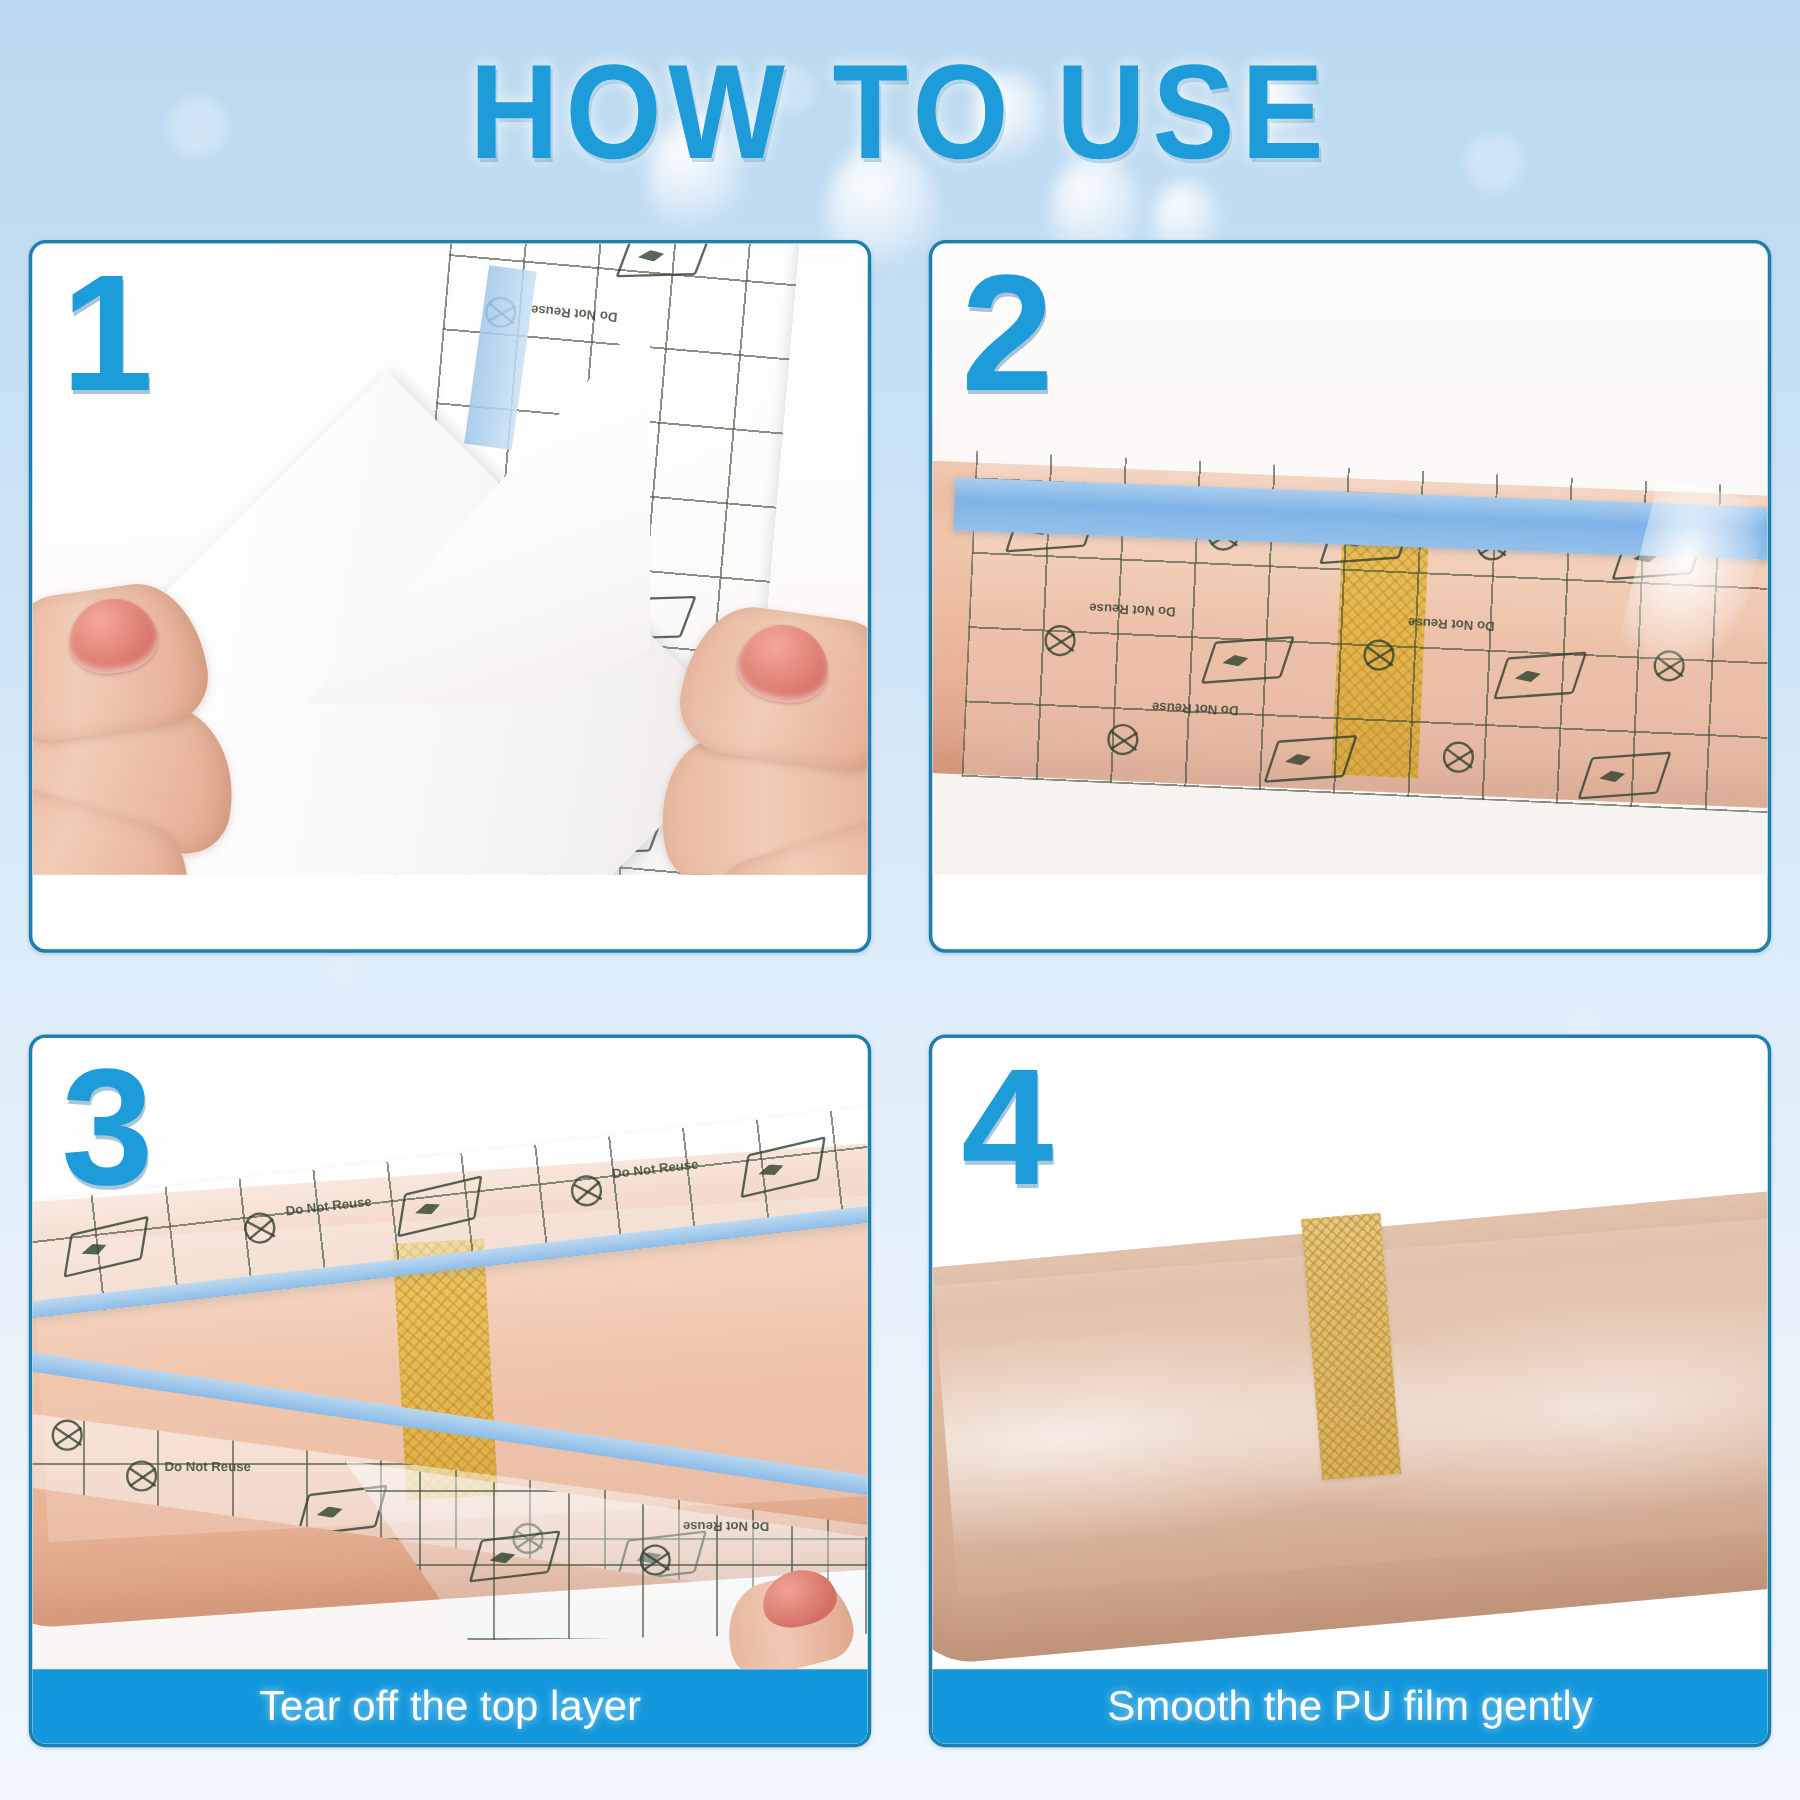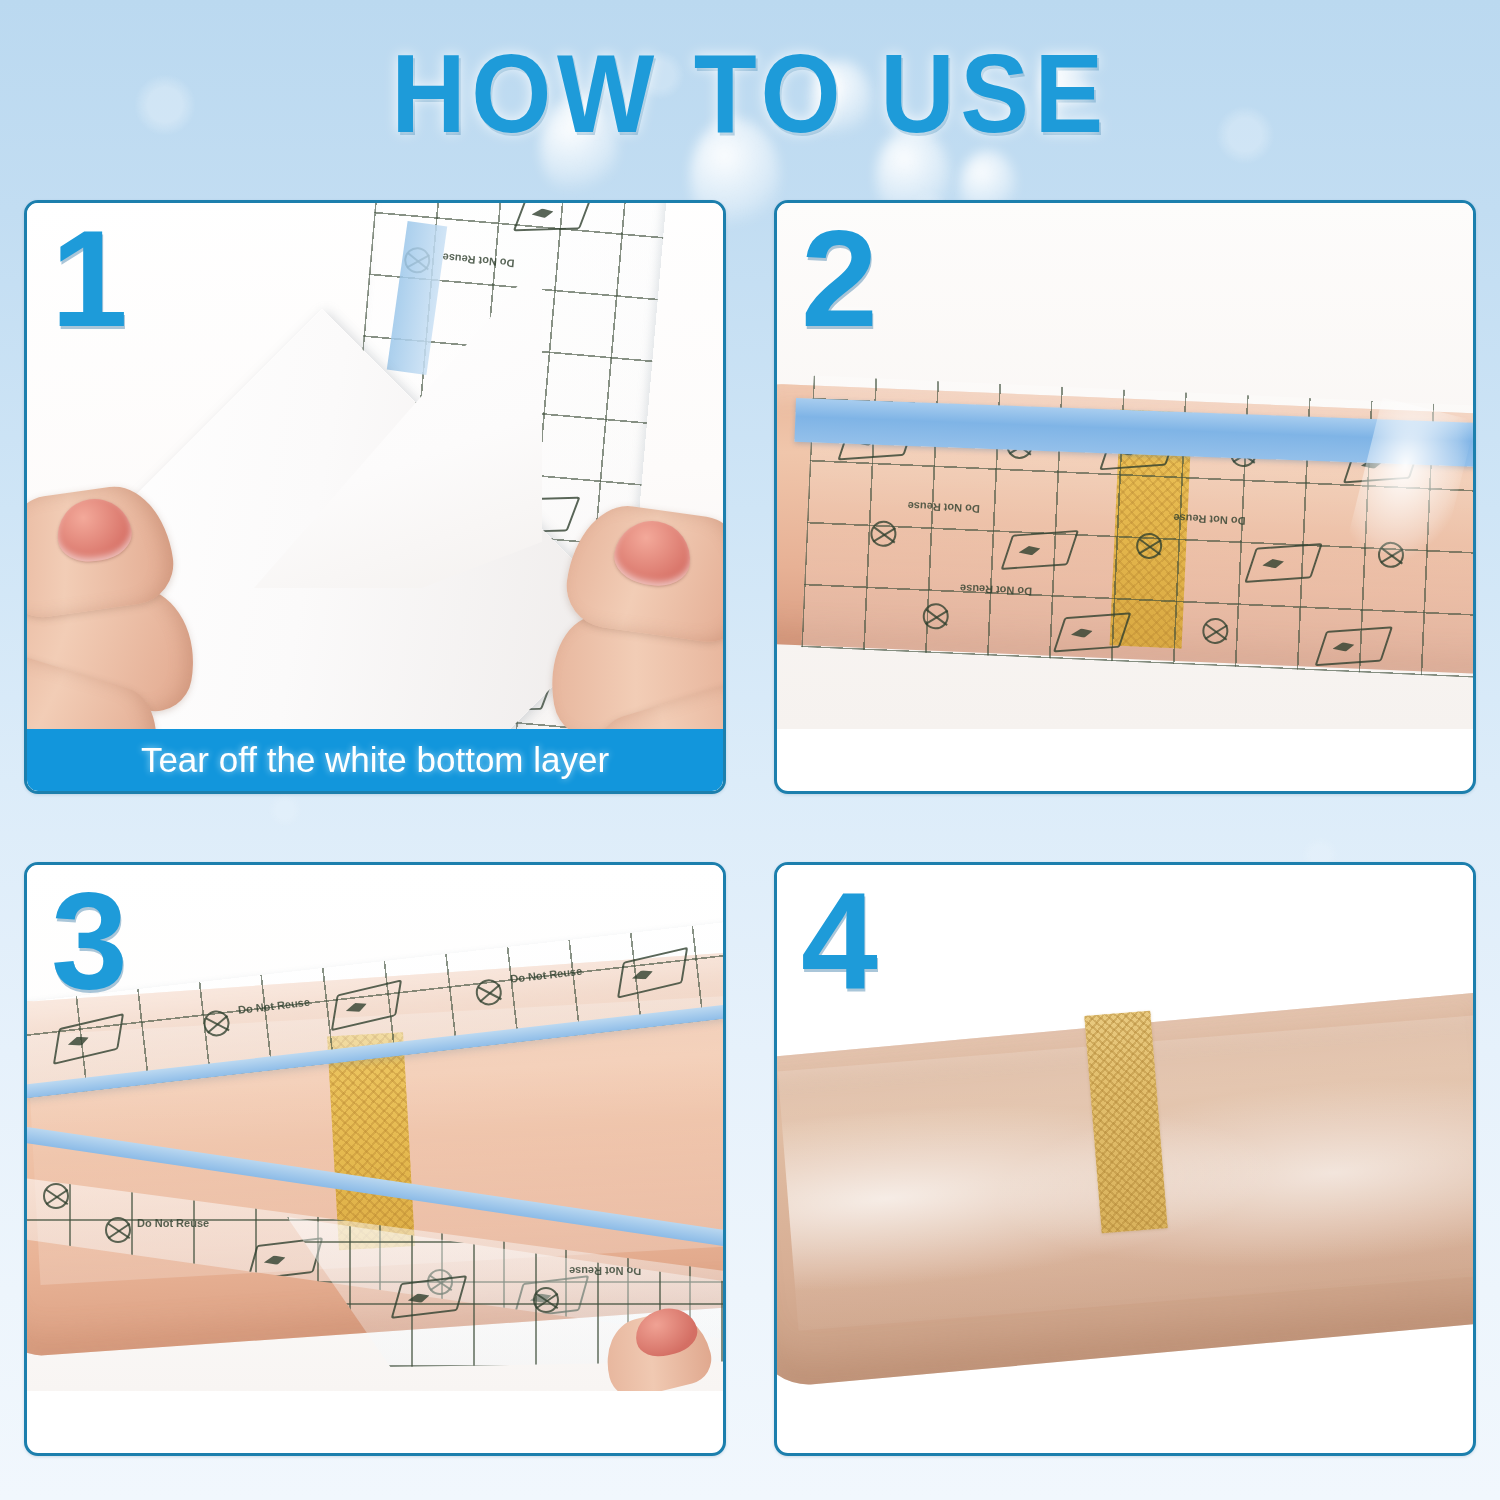--- a/index.html
+++ b/index.html
@@ -440,21 +440,20 @@
       <div class="hand rh">
         <div class="finger f2"></div>
         <div class="finger f3"></div>
 
         <div class="finger f1"></div>
         <div class="nail n1"></div>
       </div>
     </div>
 
     <div class="step-num">1</div>
-    <div class="caption">Tear off the white bottom layer</div>
   </div>
 
   <div class="panel">
     <div class="photo" id="ph2">
       <div class="arm"></div>
 
       <div class="filmband">
         <div class="pad"></div>
         <div class="grid-print"></div>
         <div class="glyphs">
@@ -532,25 +531,27 @@
 
       <div class="blueline-b"></div>
 
       <div class="fingertip">
         <div class="f"></div>
         <div class="n"></div>
       </div>
     </div>
 
     <div class="step-num">3</div>
+    <div class="caption">Tear off the top layer</div>
   </div>
 
   <div class="panel">
     <div class="photo" id="ph4">
       <div class="arm"></div>
       <div class="filmsheen"></div>
       <div class="pad"></div>
     </div>
 
     <div class="step-num">4</div>
+    <div class="caption">Smooth the PU film gently</div>
   </div>
 
 </div>
 
 </body></html>

